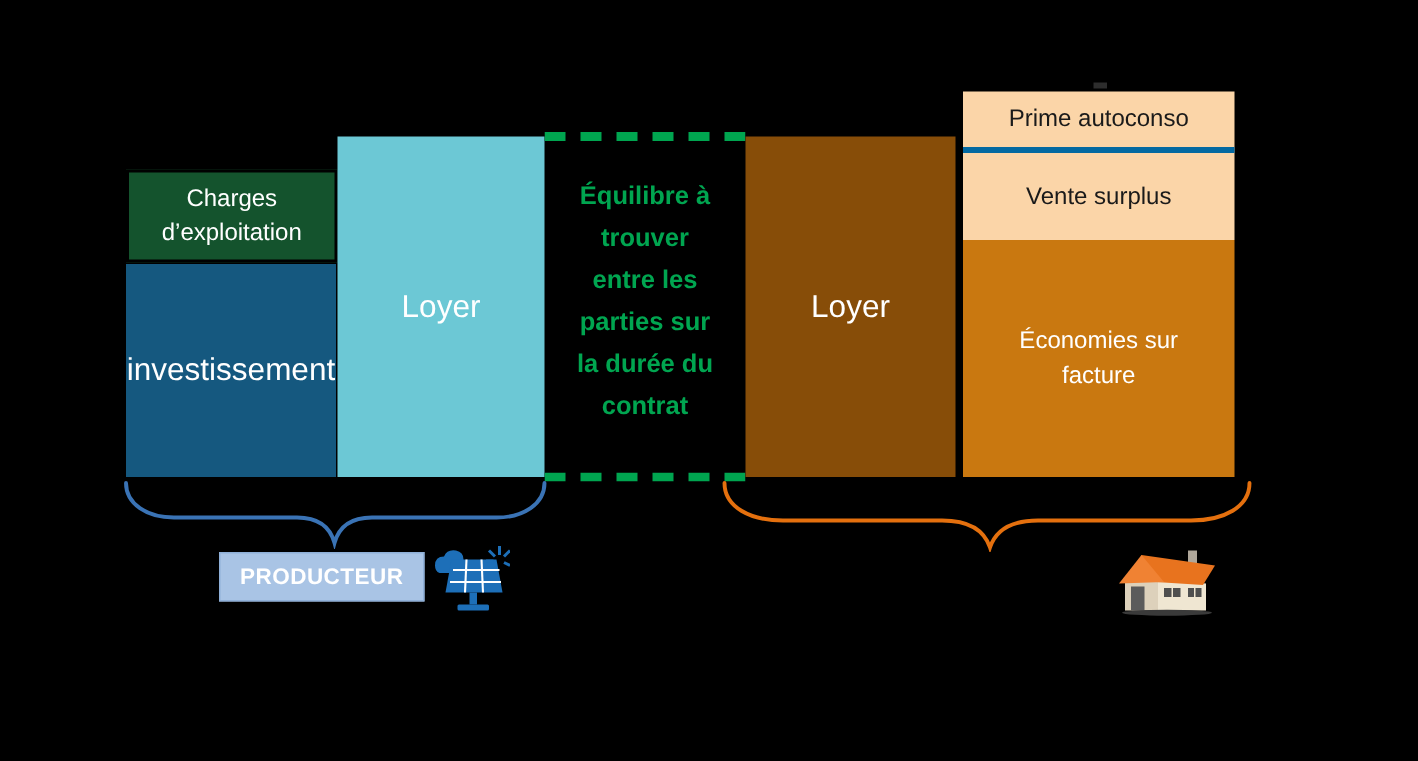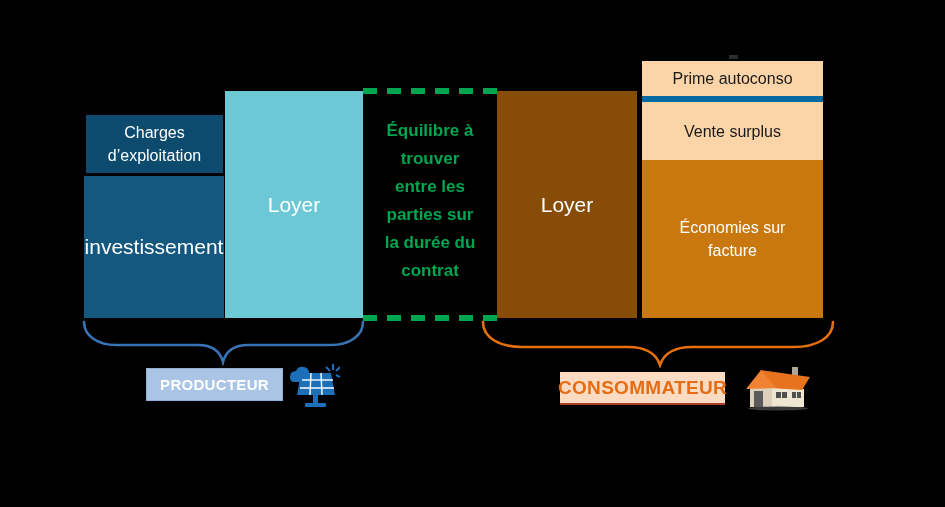--- a/index.html
+++ b/index.html
@@ -14,21 +14,21 @@
   }
   .bar span{white-space:pre-line;}
   .lbl16{font-size:16px;line-height:23px;}
   .lbl17{font-size:21px;line-height:24px;}
   
   #bar-charges{left:84px;top:113px;width:141px;height:62px;border:2px solid #000;}
   #bar-invest{left:84px;top:176px;width:140px;height:142px;}
   #bar-loyer-prod{left:225px;top:91px;width:138px;height:227px;}
   
   #bar-loyer-cons{left:497px;top:91px;width:140px;height:227px;}
-  #bar-prime{left:642px;top:61px;width:181px;height:41px;border-bottom:6px solid #0369a1;}
+  #bar-prime{left:642px;top:61px;width:181px;height:41px;border-bottom:4px solid #0369a1;}
   #bar-vente{left:642px;top:102px;width:181px;height:58px;}
   #bar-econ{left:642px;top:160px;width:181px;height:158px;}
   
   .dash-line{position:absolute;left:363px;width:134px;height:6px;}
   #dash-top{top:88px;}
   #dash-bottom{top:315px;}
   #equilibrium-text{
     position:absolute;left:358px;top:117px;width:144px;
     text-align:center;font-weight:bold;font-size:17px;line-height:28px;
     white-space:pre-line;
@@ -47,21 +47,21 @@
   #solar-icon{position:absolute;left:286px;top:361px;}
   #house-icon{position:absolute;left:742px;top:361px;}
   
   #top-tick{position:absolute;left:729px;top:55px;width:9px;height:4px;background:#2d2d2d;}
 </style>
 </head>
 <body>
 
 <div id="stage" style="background: rgb(0, 0, 0);">
 
-  <div class="bar lbl16" id="bar-charges" style="background: #0c4a6e; color: rgb(255, 255, 255);">
+  <div class="bar lbl16" id="bar-charges" style="background: #14532d; color: rgb(255, 255, 255);">
     <span>Charges
 d’exploitation</span>
   </div>
   <div class="bar lbl17" id="bar-invest" style="background: rgb(21, 88, 127); color: rgb(255, 255, 255); text-align: right;">
     <span>investissement</span>
   </div>
   <div class="bar lbl17" id="bar-loyer-prod" style="background: rgb(108, 200, 213); color: rgb(255, 255, 255);">
     <span>Loyer</span>
   </div>
 
@@ -125,23 +125,20 @@
     </g>
 
     <g stroke="#FFFFFF" stroke-width="1.4">
       <line x1="16" y1="19" x2="47" y2="19"></line>
         <line x1="14" y1="27" x2="48" y2="27"></line>
       <line x1="25" y1="12" x2="24" y2="34"></line>
         <line x1="35" y1="12" x2="36" y2="34"></line>
     </g>
   </svg>
 
-  <div class="badge" id="badge-consumer" style="background: rgb(251, 220, 194); color: rgb(229, 109, 21);">
-    <span>CONSOMMATEUR</span>
-  </div>
   <svg id="house-icon" width="72" height="50" viewBox="0 0 72 50">
 
     <rect x="50" y="6" width="6" height="9" fill="#AFA79A"></rect>
 
     <polygon points="8,27 30,25 30,46 8,46" fill="#DDD1BB"></polygon>
 
     <polygon points="30,25 62,28 62,46 30,46" fill="#EFE6D2"></polygon>
 
     <polygon points="19,9 68,16 60,29 13,26" fill="#E8731E"></polygon>
 

